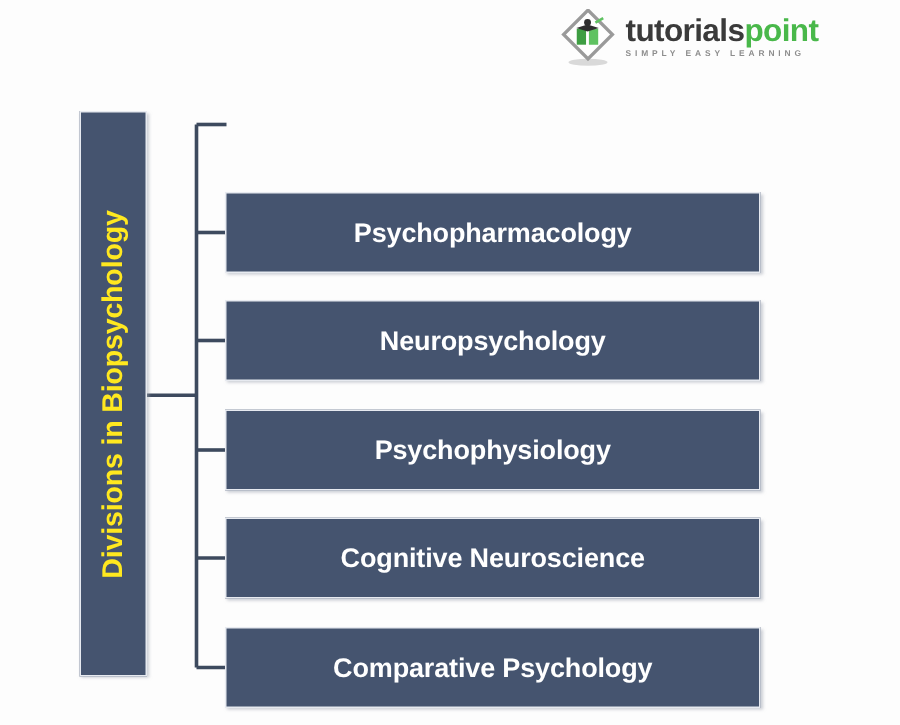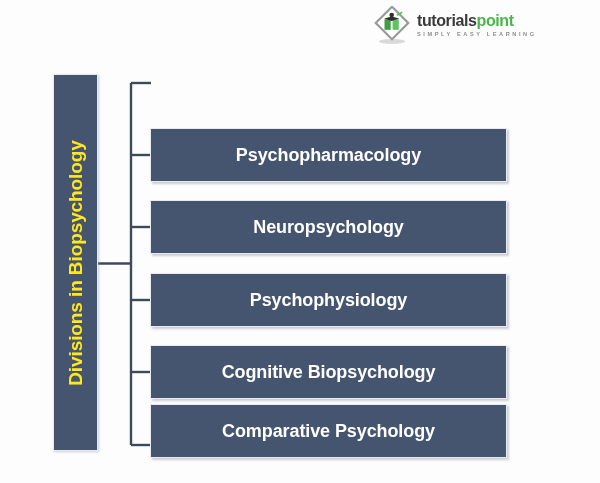--- a/index.html
+++ b/index.html
@@ -37,21 +37,21 @@
     height: 40px;
     flex: 0 0 40px;
     position: relative;
   }
   .logo-text {
     margin-left: 5px;
     line-height: 1;
     padding-bottom: 2px;
   }
   .logo-word {
-    font-size: 16px;
+    font-size: 21px;
     font-weight: bold;
     letter-spacing: -0.4px;
     white-space: nowrap;
   }
   .logo-word .lw-a { color: #3a3a3a; }
   .logo-word .lw-b { color: #49b84a; }
   .logo-tag {
     font-size: 5.6px;
     color: #8d8d8d;
     letter-spacing: 2.6px;
@@ -160,19 +160,19 @@
   <div class="leaf-box" style="top:200px;">
     <span class="leaf-label">Neuropsychology</span>
   </div>
   <div class="leaf-box" style="top:128px;">
     <span class="leaf-label">Psychopharmacology</span>
   </div>
   <div class="leaf-box" style="top:273px;">
     <span class="leaf-label">Psychophysiology</span>
   </div>
   <div class="leaf-box" style="top:345px;">
-    <span class="leaf-label">Cognitive Biopsychology</span>
+    <span class="leaf-label">Cognitive Neuroscience</span>
   </div>
-  <div class="leaf-box" style="top:404px;">
+  <div class="leaf-box" style="top:418px;">
     <span class="leaf-label">Comparative Psychology</span>
   </div>
 
 </div>
 
 </body></html>

